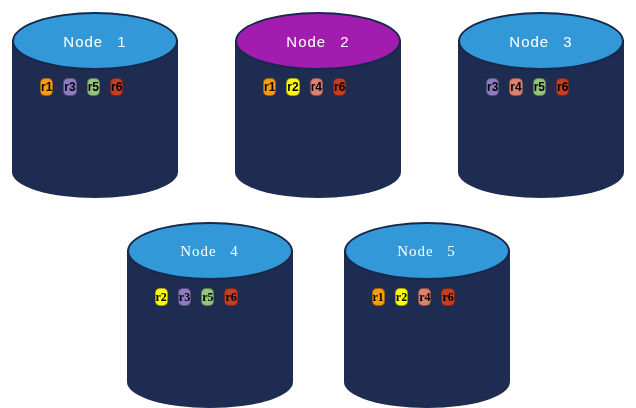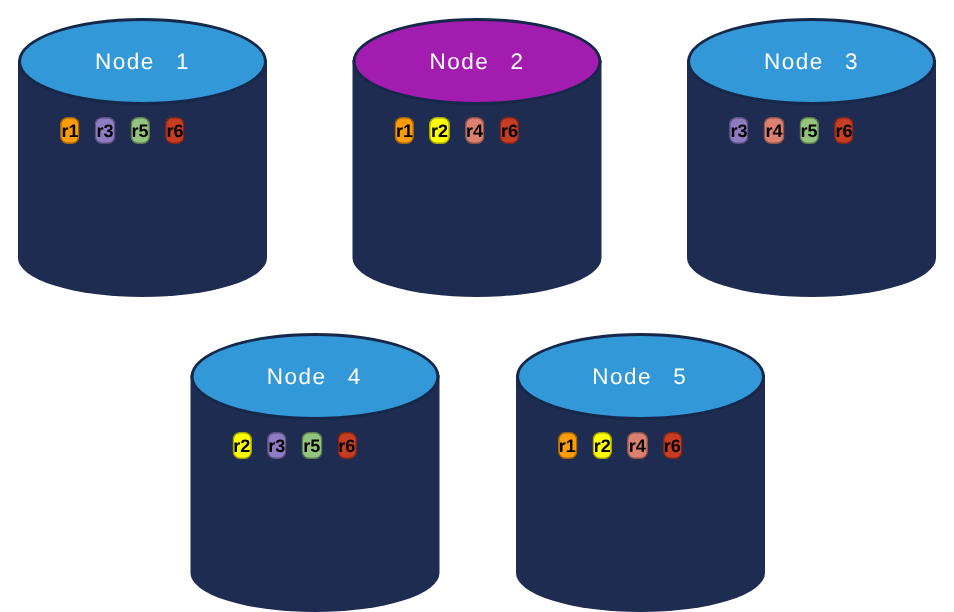--- a/index.html
+++ b/index.html
@@ -9,21 +9,21 @@
     font-family: "Liberation Sans", sans-serif;
     overflow: hidden;
   }
   .canvas { width: 636px; height: 408px; position: relative; }
 
   .row {
     display: flex;
     justify-content: center;
   }
   .row-top { gap: 57px; padding-top: 12px; }
-  .row-bottom { gap: 51px; margin-top: 24px; }
+  .row-bottom { gap: 51px; margin-top: 24px; font-family: Liberation Serif, serif; }
 
   .cylinder {
     position: relative;
     width: 166px;
     height: 186px;
     flex: 0 0 auto;
   }
   .cyl-body {
     position: absolute;
     left: 0; right: 0;

